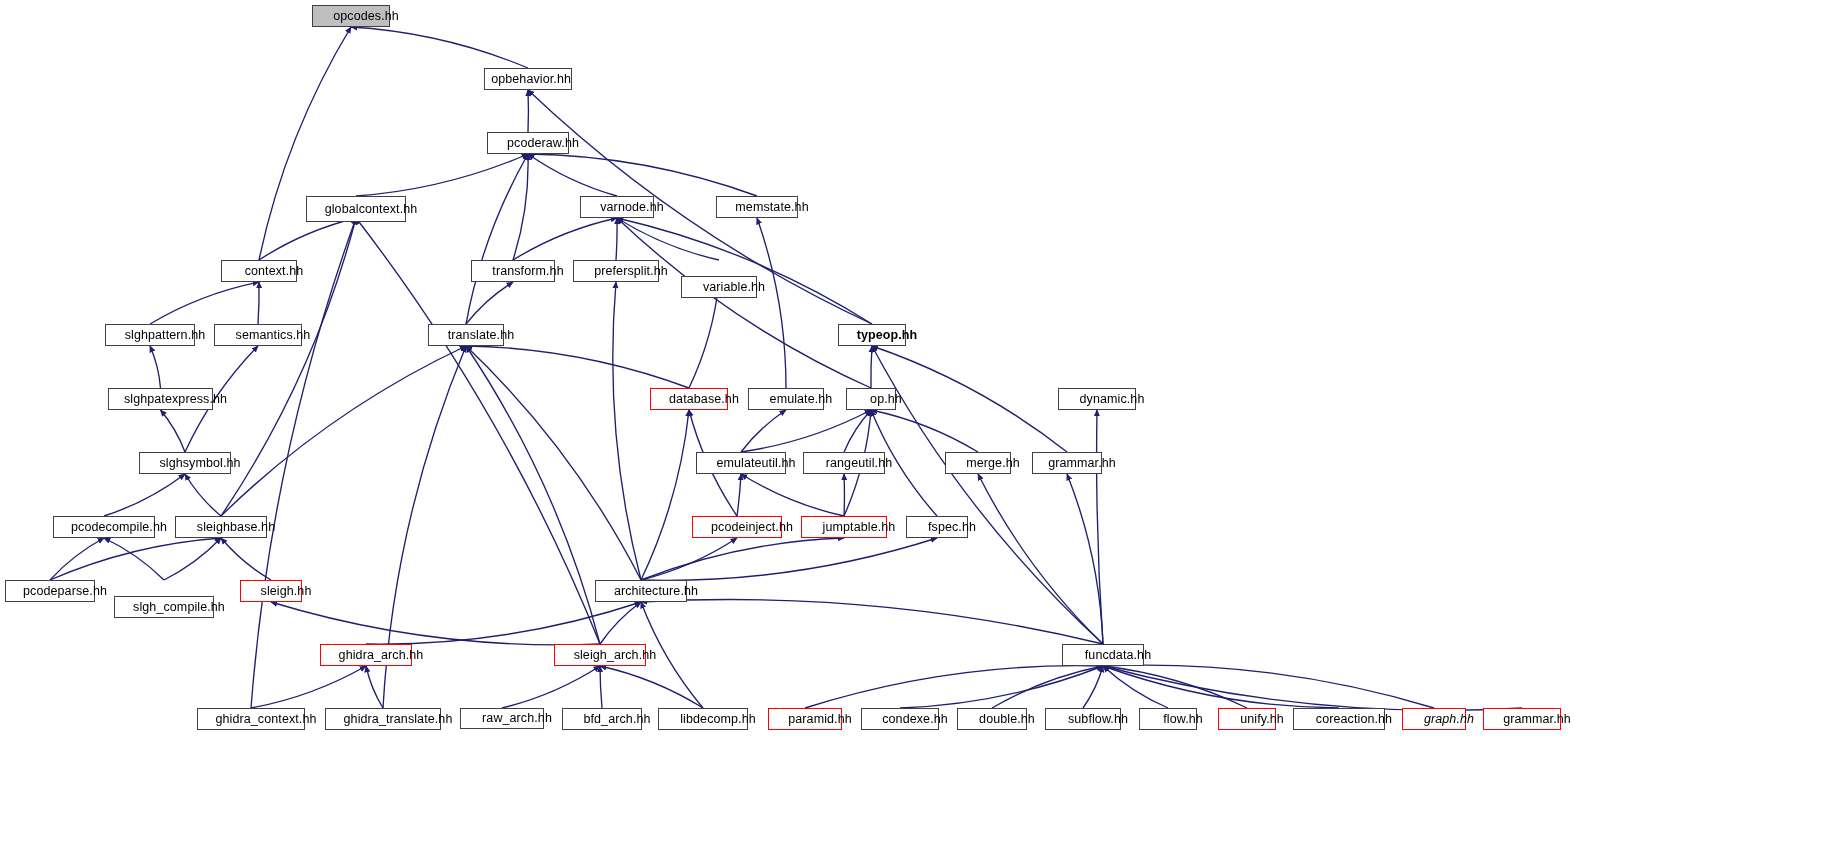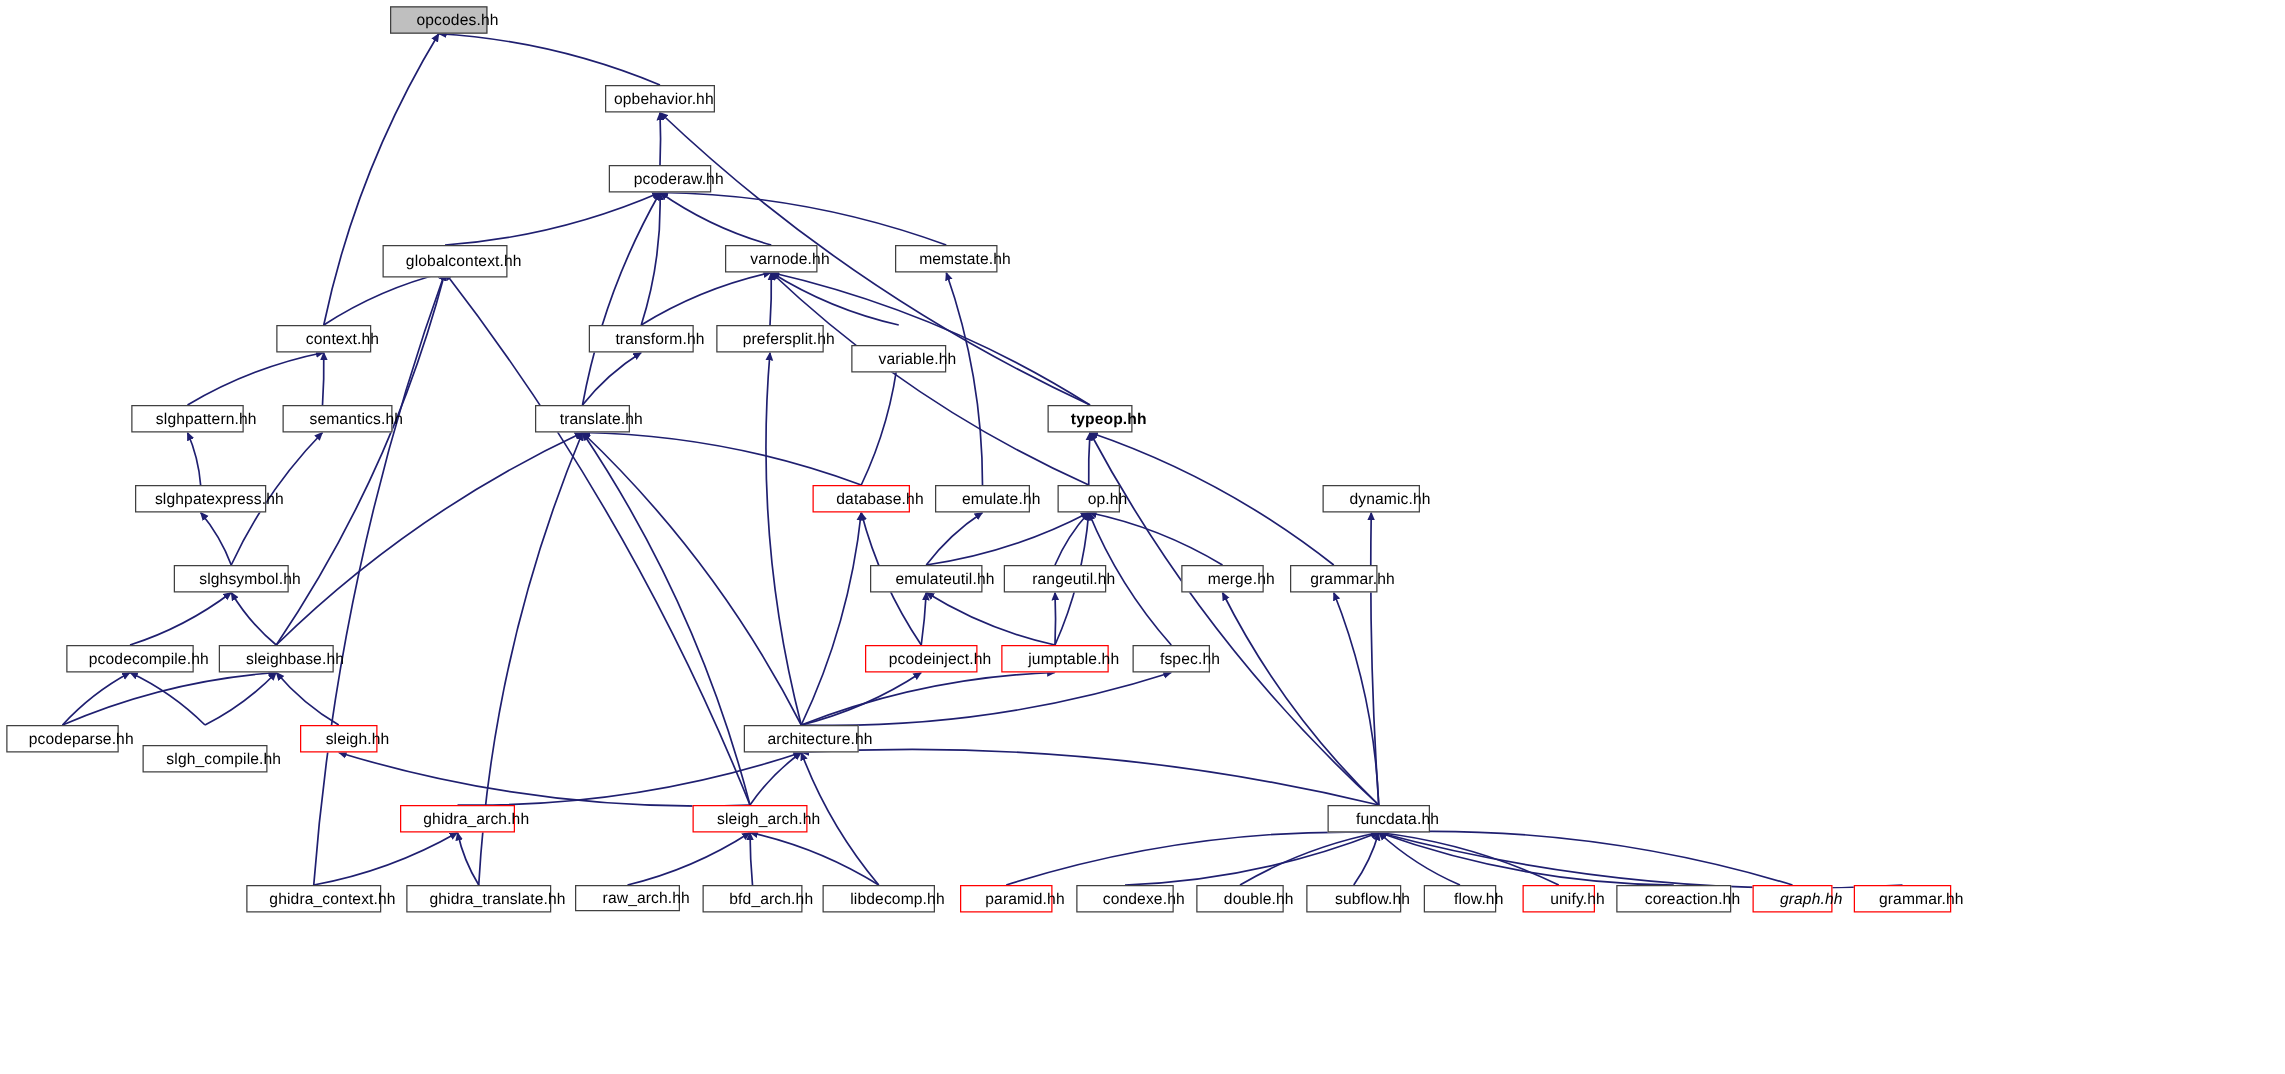--- a/index.html
+++ b/index.html
@@ -132,21 +132,21 @@
       </div>
       <div class="node" style="left: 573px; top: 260px; width: 86px; height: 22px;">
         <span>prefersplit.hh</span>
       </div>
       <div class="node" style="left: 681px; top: 260px; width: 76px; height: 22px; margin-top: 16px;">
         <span>variable.hh</span>
       </div>
       <div class="node" style="left: 105px; top: 324px; width: 90px; height: 22px;">
         <span>slghpattern.hh</span>
       </div>
-      <div class="node" style="left: 214px; top: 324px; width: 88px; height: 22px; margin-left: 12px;">
+      <div class="node" style="left: 214px; top: 324px; width: 88px; height: 22px;">
         <span>semantics.hh</span>
       </div>
       <div class="node" style="left: 428px; top: 324px; width: 76px; height: 22px;">
         <span>translate.hh</span>
       </div>
       <div class="node" style="left: 838px; top: 324px; width: 68px; height: 22px; font-weight: bold;">
         <span>typeop.hh</span>
       </div>
       <div class="node" style="left: 108px; top: 388px; width: 105px; height: 22px;">
         <span>slghpatexpress.hh</span>

